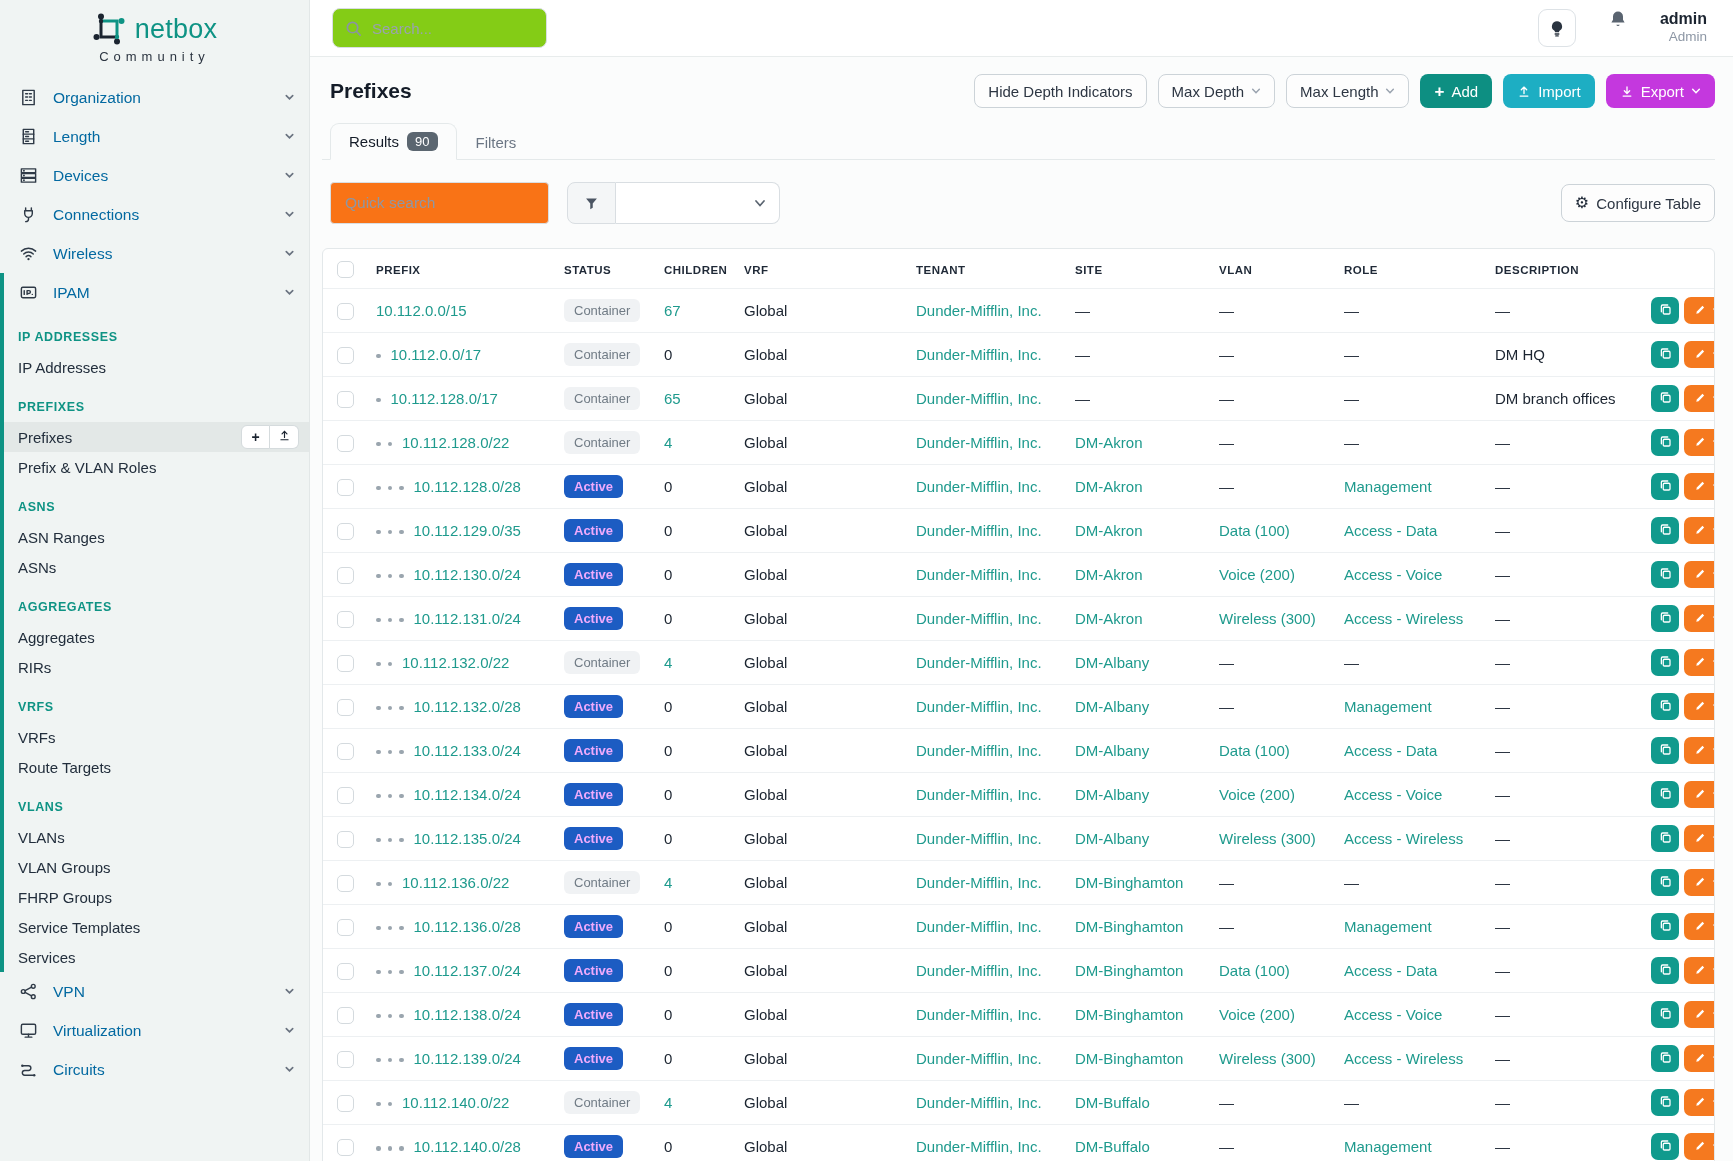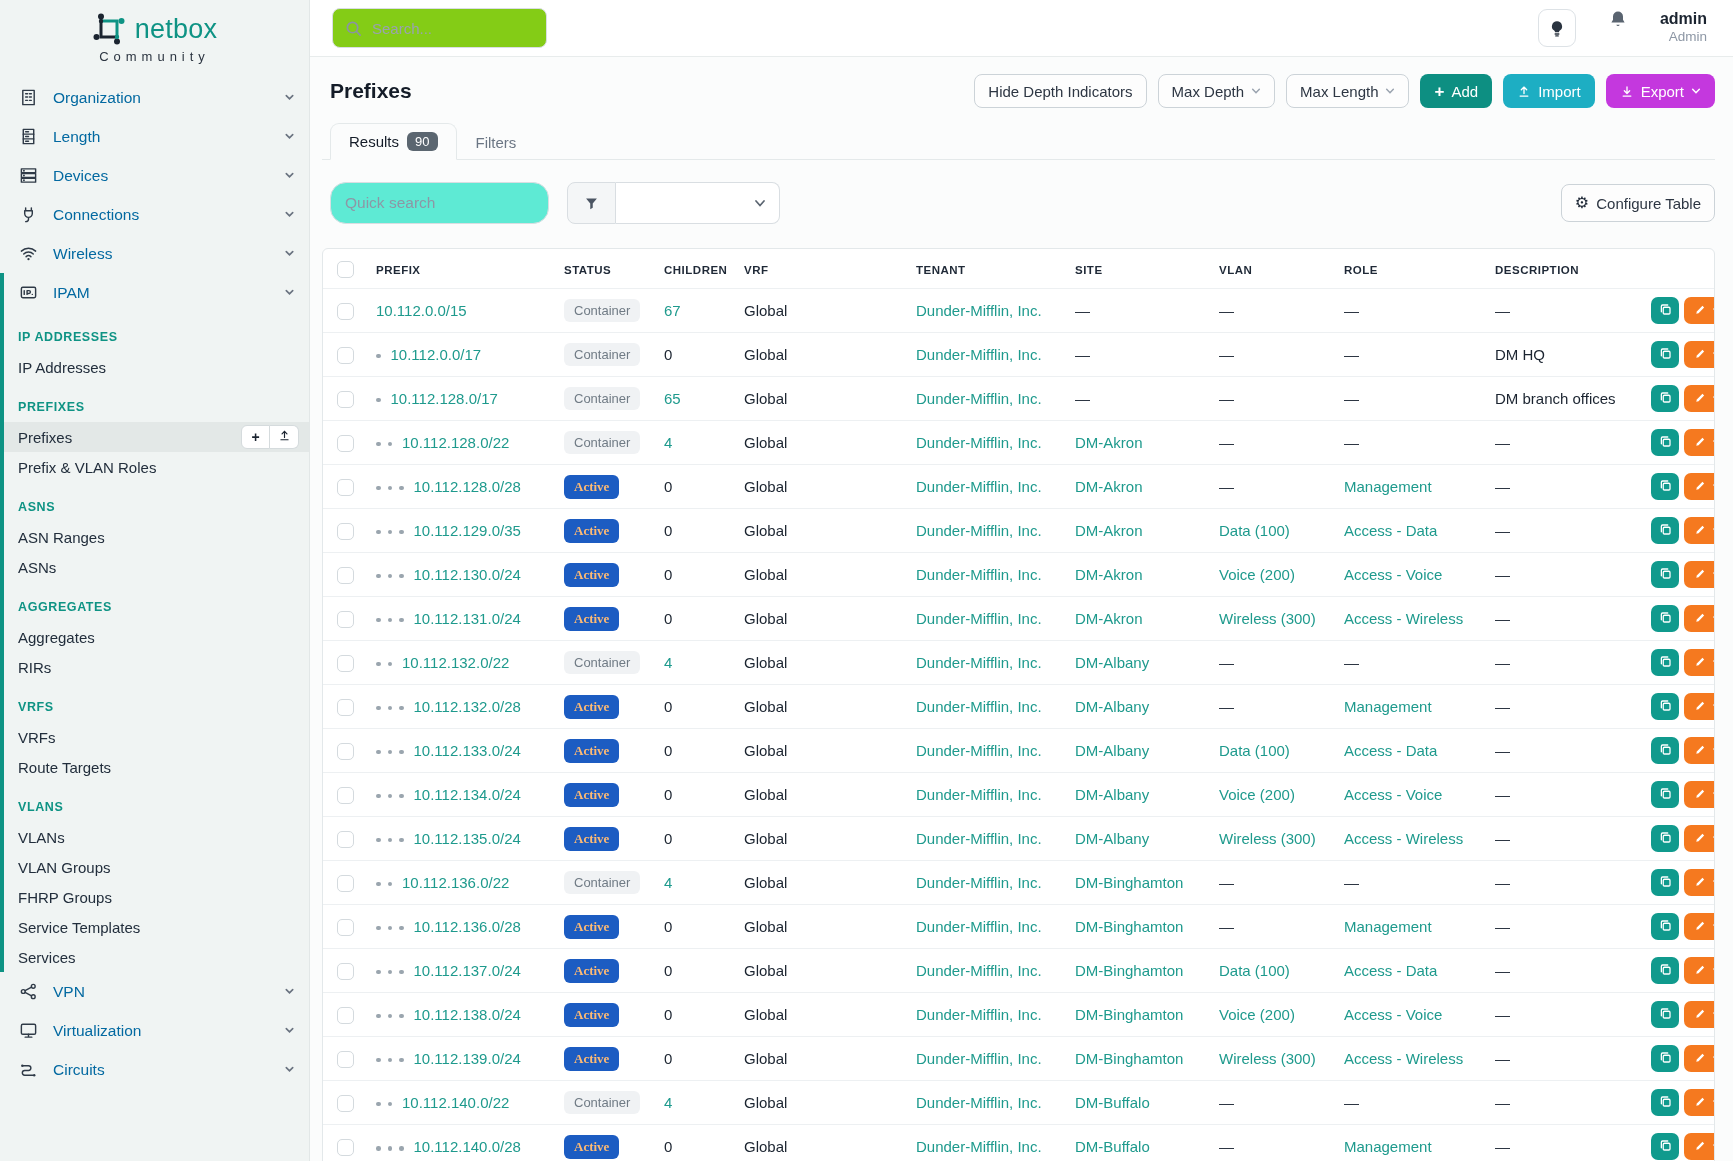--- a/index.html
+++ b/index.html
@@ -57,21 +57,21 @@
   .btn svg.wico { stroke:#fff; fill:none; stroke-width:1.9; stroke-linecap:round; stroke-linejoin:round; }
   .dd-chev { width:10px; height:10px; stroke:#fff; fill:none; stroke-width:1.8; stroke-linecap:round; }
   .plus-glyph { font-size:17px; font-weight:bold; line-height:1; }
 
   .tabs { display:flex; align-items:flex-end; margin-top:14px; padding-left:8px; border-bottom:1px solid #e4e9ea; }
   .tab { display:flex; align-items:center; gap:8px; padding:8px 18px; font-size:15px; color:#6b7684; cursor:pointer; border:1px solid transparent; margin-bottom:-1px; }
   .tab.active { color:#141c28; background:#fbfcfc; border-color:#e4e9ea; border-bottom-color:#fbfcfc; border-radius:9px 9px 0 0; }
   .tab-badge { background:#5b6670; color:#fff; font-size:13px; border-radius:6px; padding:2px 8px; }
 
   .filter-row { display:flex; align-items:center; margin-top:22px; padding-left:8px; }
-  .quick-search { width:219px; height:42px; border:1px solid #d9dee2; border-radius:16px; padding:0 14px; font-size:15.5px; color:#333; outline:none; font-family:"Liberation Sans",sans-serif; background:#5eead4; }
+  .quick-search { width:219px; height:42px; border:1px solid #d9dee2; border-radius:4px; padding:0 14px; font-size:15.5px; color:#333; outline:none; font-family:"Liberation Sans",sans-serif; background:#f97316; }
   .quick-search::placeholder { color:#8d97a5; }
   .filter-group { display:flex; margin-left:18px; height:42px; }
   .funnel-btn { width:49px; border:1px solid #d9dee2; border-radius:8px 0 0 8px; background:#f4f6f7; display:flex; align-items:center; justify-content:center; cursor:pointer; }
   .filter-select { width:164px; border:1px solid #d9dee2; border-left:none; border-radius:0 8px 8px 0; background:#fff; display:flex; align-items:center; justify-content:flex-end; padding-right:12px; cursor:pointer; }
   .filter-select svg { stroke:#5a6470; fill:none; stroke-width:1.7; stroke-linecap:round; }
   .btn-configure { margin-left:auto; height:38px; }
   .gear-glyph { font-size:16px; color:#1f2937; line-height:1; }
 
   
   .card { margin-top:24px; margin-left:0; width:1393px; background:#fff; border:1px solid #e3e8ea; border-radius:6px; overflow:hidden; }
@@ -79,21 +79,21 @@
   th { text-align:left; font-size:11.5px; letter-spacing:.5px; color:#1f2937; font-weight:bold; padding:12px 10px 10px 10px; }
   td { font-size:15px; padding:0 10px; height:44px; border-top:1px solid #edf0f2; color:#1b2430; }
   .col-select { padding-left:14px; width:43px; }
   .cb { display:inline-block; width:17px; height:17px; border:1.5px solid #d4dade; border-radius:5px; background:#fff; cursor:pointer; vertical-align:middle; }
   a.tlink { color:#1e9a8d; text-decoration:none; cursor:pointer; }
   .dash { color:#2d3643; }
   .dots { display:inline-flex; gap:7px; margin-right:10px; vertical-align:middle; }
   .dot { width:4.5px; height:4.5px; border-radius:50%; background:#9aa5ae; display:inline-block; }
   .badge { display:inline-block; font-size:13px; border-radius:6px; padding:4px 10px; }
   .badge-container { background:#f0f2f4; color:#707b85; }
-  .badge-active { background:#1c5cc2; color:#fdba74; font-weight:bold;font-family:Liberation Serif, serif; }
+  .badge-active { background:#1c5cc2; color:#f0abfc; font-weight:bold; }
   .act-cell { text-align:right; padding-right:12px; white-space:nowrap; }
   .act-btn { display:inline-flex; align-items:center; justify-content:center; height:27px; border:none; border-radius:7px; cursor:pointer; vertical-align:middle; }
   .act-copy { width:28px; background:#109a8d; }
   .act-edit { width:47px; background:#f5791f; gap:5px; margin-left:5px; }
   .act-btn svg { stroke:#fff; fill:none; stroke-width:1.7; stroke-linecap:round; stroke-linejoin:round; }
 </style>
 </head>
 <body>
 
 <div class="app">

